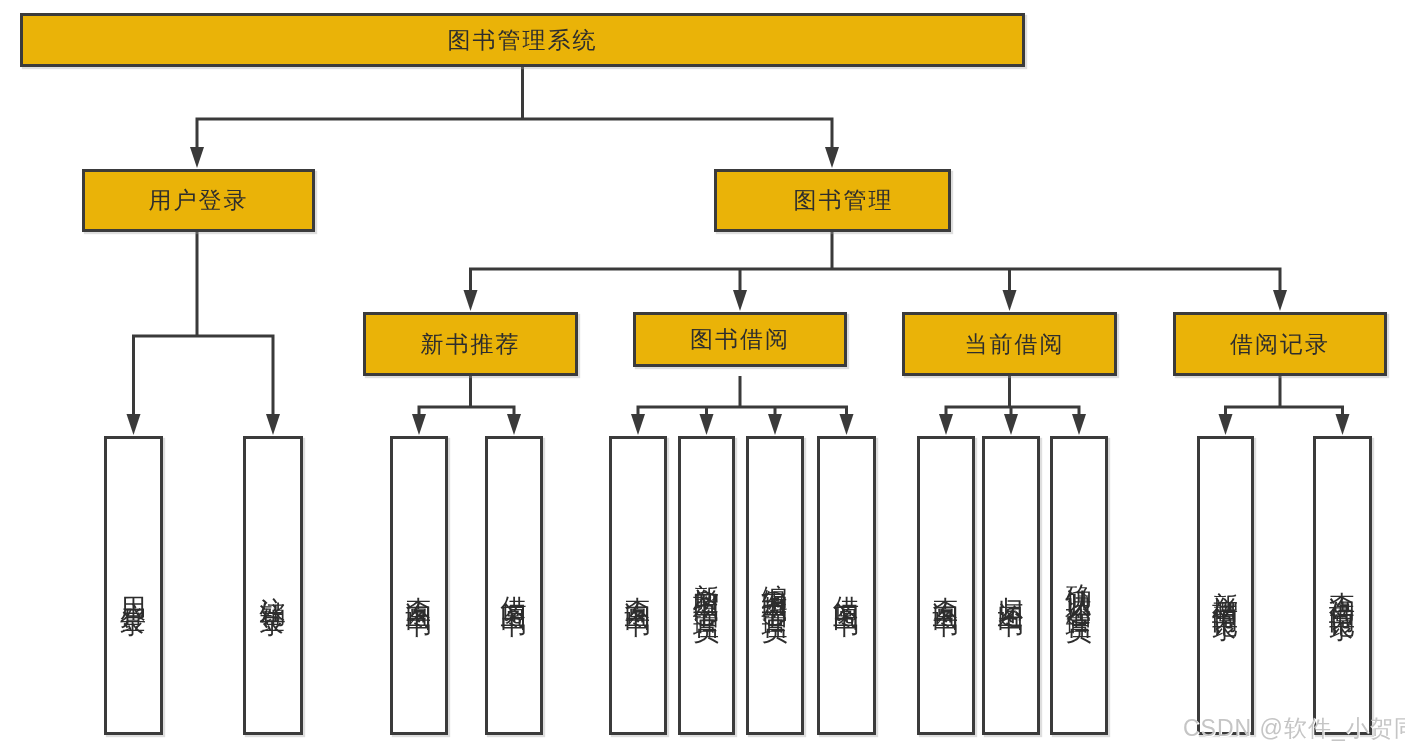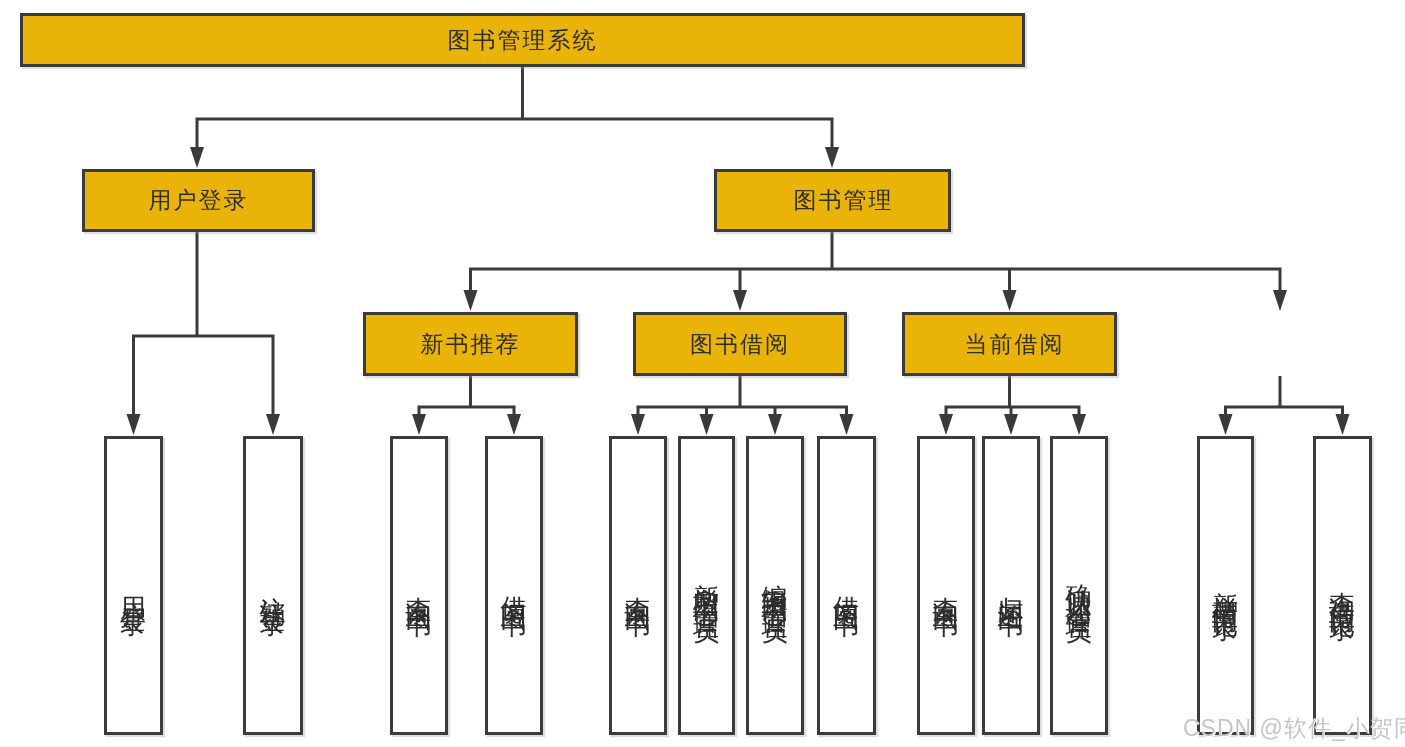--- a/index.html
+++ b/index.html
@@ -129,22 +129,23 @@
       <polygon points="1335.5,414 1349.5,414 1342.5,435"></polygon>
     </g>
   </svg>
 
   <div class="hbox" style="left:20px; top:13px; width:1005px; height:54px;">图书管理系统</div>
 
   <div class="hbox" style="left:82px; top:169px; width:233px; height:63px;">用户登录</div>
   <div class="hbox" style="left:714px; top:169px; width:237px; height:63px;padding-left:22px;">图书管理</div>
 
   <div class="hbox" style="left:363px; top:312px; width:215px; height:64px;">新书推荐</div>
-  <div class="hbox" style="left:633px; top:312px; width:214px; height:64px;">图书借阅</div>
+  <div class="hbox" style="left:633px; top:312px; width:214px; height:55px;">图书借阅</div>
   <div class="hbox" style="left:902px; top:312px; width:215px; height:64px;padding-left:10px;">当前借阅</div>
+  <div class="hbox" style="left:1173px; top:312px; width:214px; height:64px;">借阅记录</div>
 
   <div class="vbox" style="left:104px; width:59px;">用户登录</div>
   <div class="vbox" style="left:243px; width:60px;">注销登录</div>
 
   <div class="vbox" style="left:390px; width:58px;">查询图书</div>
   <div class="vbox" style="left:485px; width:58px;">借阅图书</div>
 
   <div class="vbox" style="left:609px; width:58px;">查询图书</div>
   <div class="vbox" style="left:678px; width:57px;">新增图书（管理员）</div>
   <div class="vbox" style="left:746px; width:58px;">编辑图书（管理员）</div>

